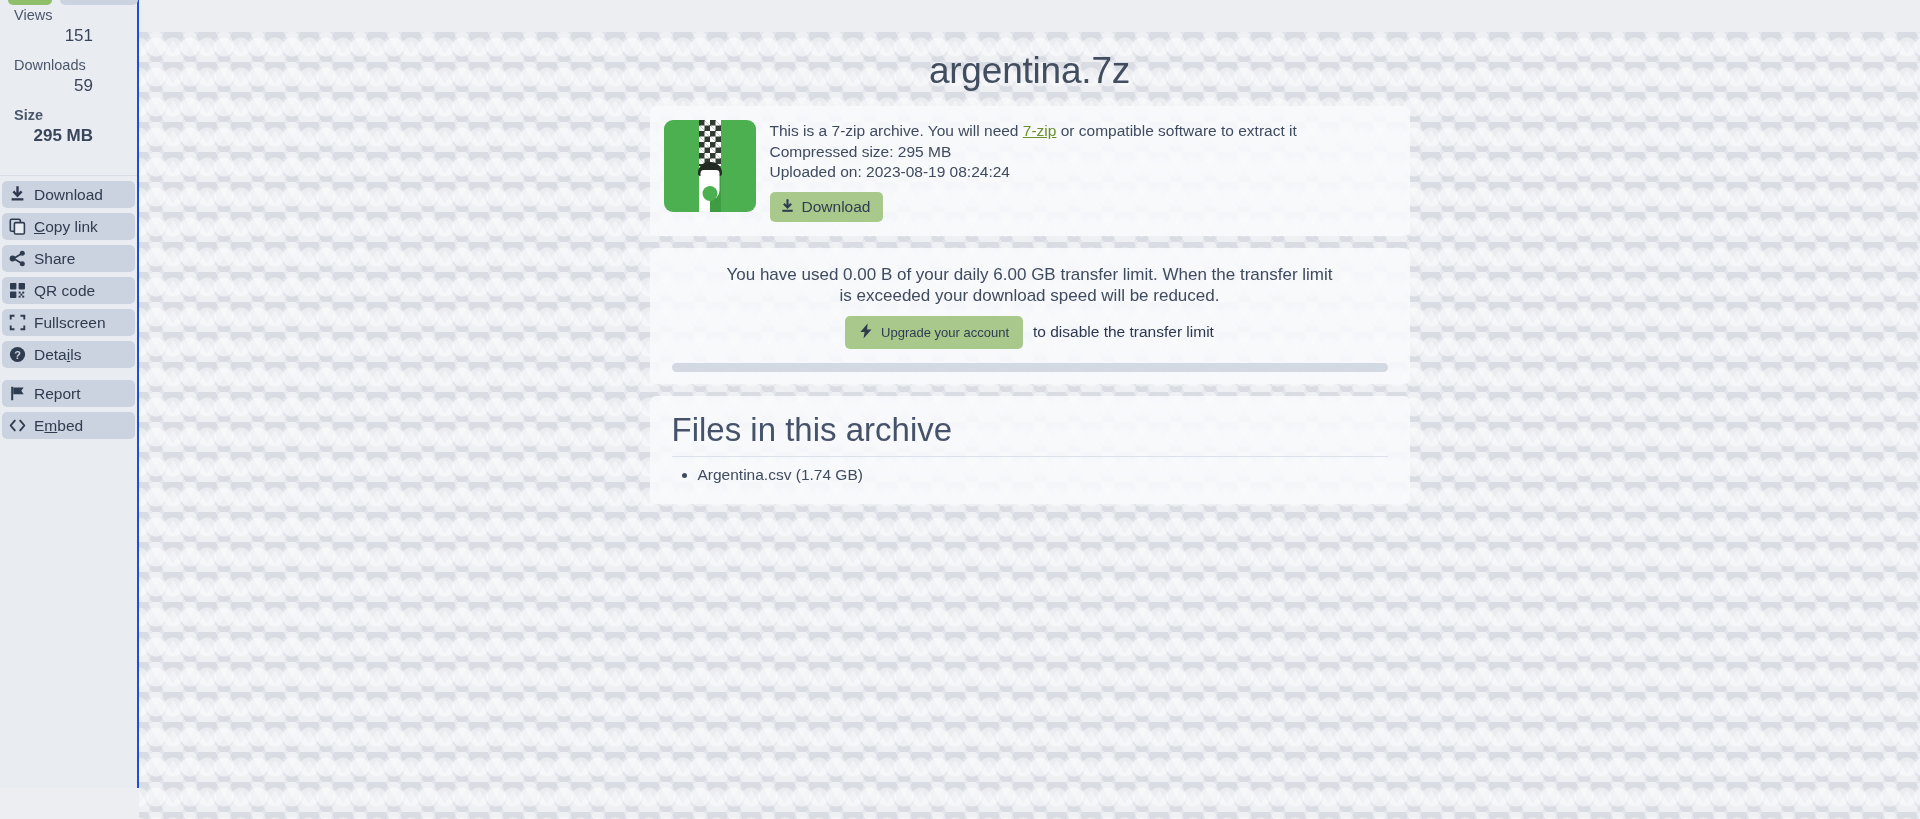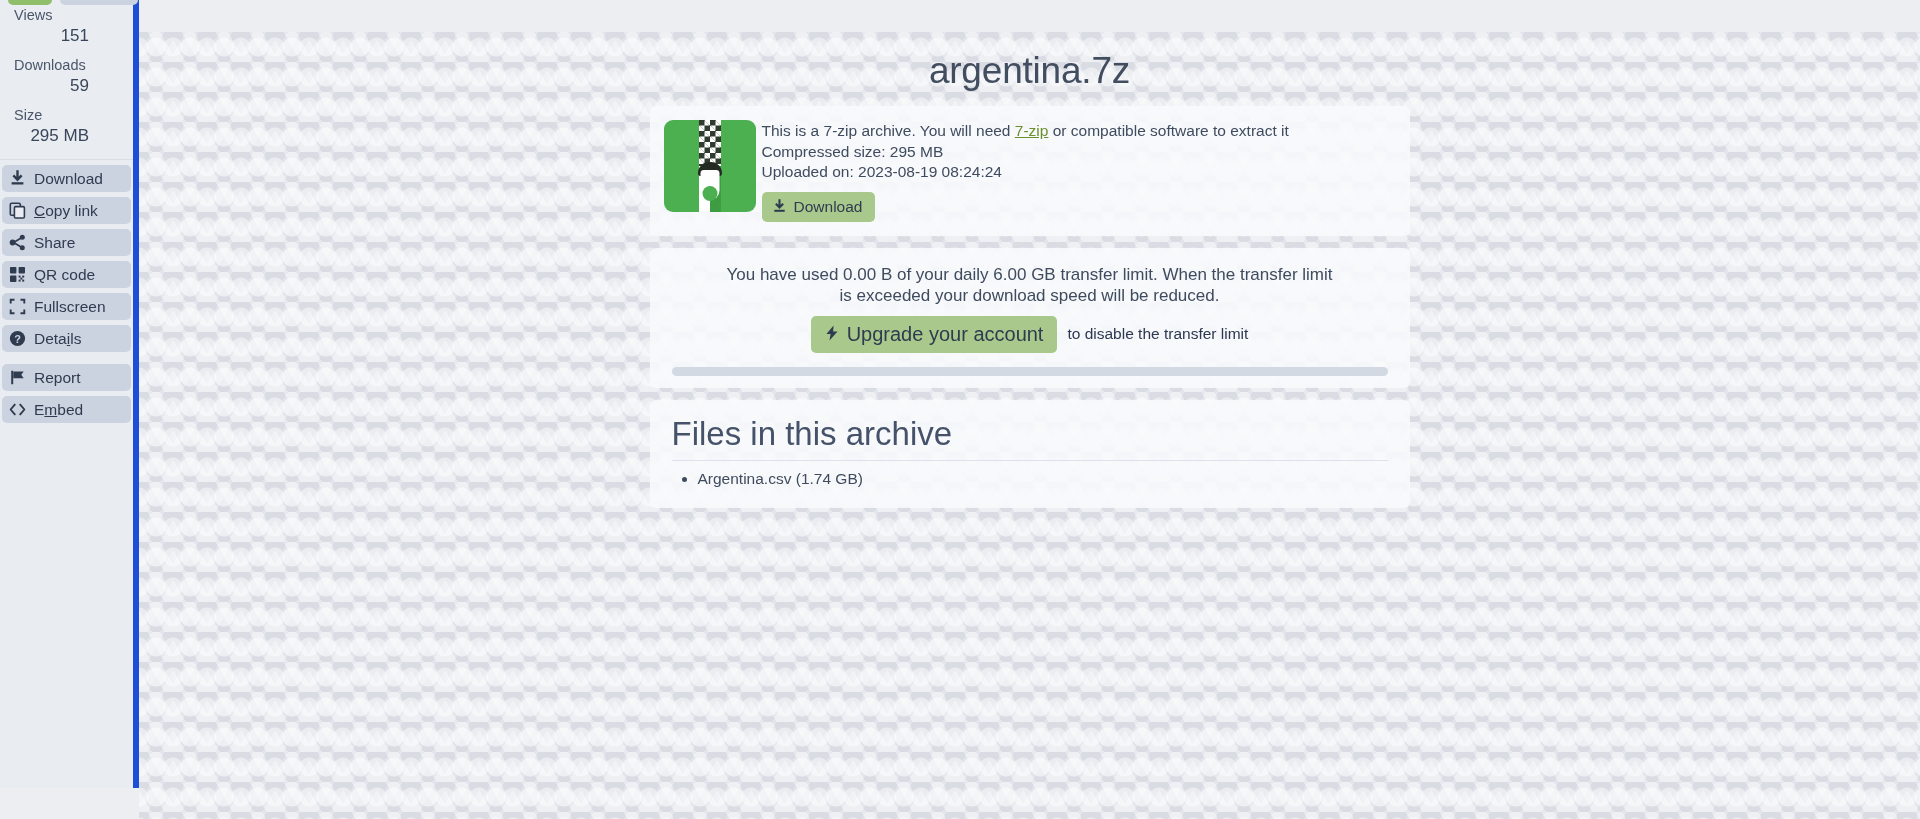--- a/index.html
+++ b/index.html
@@ -19,21 +19,21 @@
     width: 1920px; height: 819px;
     display: flex;
   }
 
   
   .sidebar {
     width: 139px;
     min-width: 139px;
     height: 788px;
     background: #e9ecf1;
-    border-right: 6px solid #1d4ed8;
+    border-right: 2px solid #1d4ed8;
     padding: 0;
     position: relative;
     z-index: 5;
   }
   .sidebar-topcut {
     position: absolute;
     top: -9px; left: 8px;
     width: 44px; height: 14px;
     background: #8fbf6a;
     border-radius: 5px;
@@ -54,21 +54,21 @@
     line-height: 19px;
   }
   .stat-value {
     font-size: 17px;
     color: #39455a;
     text-align: right;
     line-height: 22px;
     padding-right: 28px;
   }
   .stat-block { margin-bottom: 9px; }
-  .stat-block:last-child { margin-bottom: 4px; }
+  .stat-block:last-child { margin-bottom: 20px; font-weight: bold; }
 
   .side-buttons {
     border-top: 1px solid #d8dde6;
     padding-top: 5px;
   }
   .side-btn {
     display: flex;
     align-items: center;
     gap: 8px;
     height: 27px;
@@ -127,21 +127,21 @@
   .panel {
     background: rgba(248,249,252,0.88);
     border-radius: 6px;
     margin-bottom: 12px;
   }
 
   
   .info-card {
     display: flex;
     padding: 14px 16px 14px 14px;
-    gap: 6px;
+    gap: 14px;
   }
   .zip-icon {
     width: 92px; height: 92px;
     flex: 0 0 92px;
     border-radius: 9px;
     background: #4caf50;
     position: relative;
     overflow: hidden;
   }
   .zip-track {
@@ -241,21 +241,21 @@
     margin-bottom: 14px;
   }
   .btn-upgrade {
     display: inline-flex;
     align-items: center;
     gap: 8px;
     background: #a9c98c;
     border: none;
     border-radius: 5px;
     padding: 7px 14px;
-    font-size: 20px;
+    font-size: 13px;
     font-family: "Liberation Sans", sans-serif;
     color: #2f3b4f;
     cursor: pointer;
   }
   .limit-suffix {
     font-size: 15.5px;
     font-weight: normal;
     color: #2c3750;
   }
   .progress-track {

